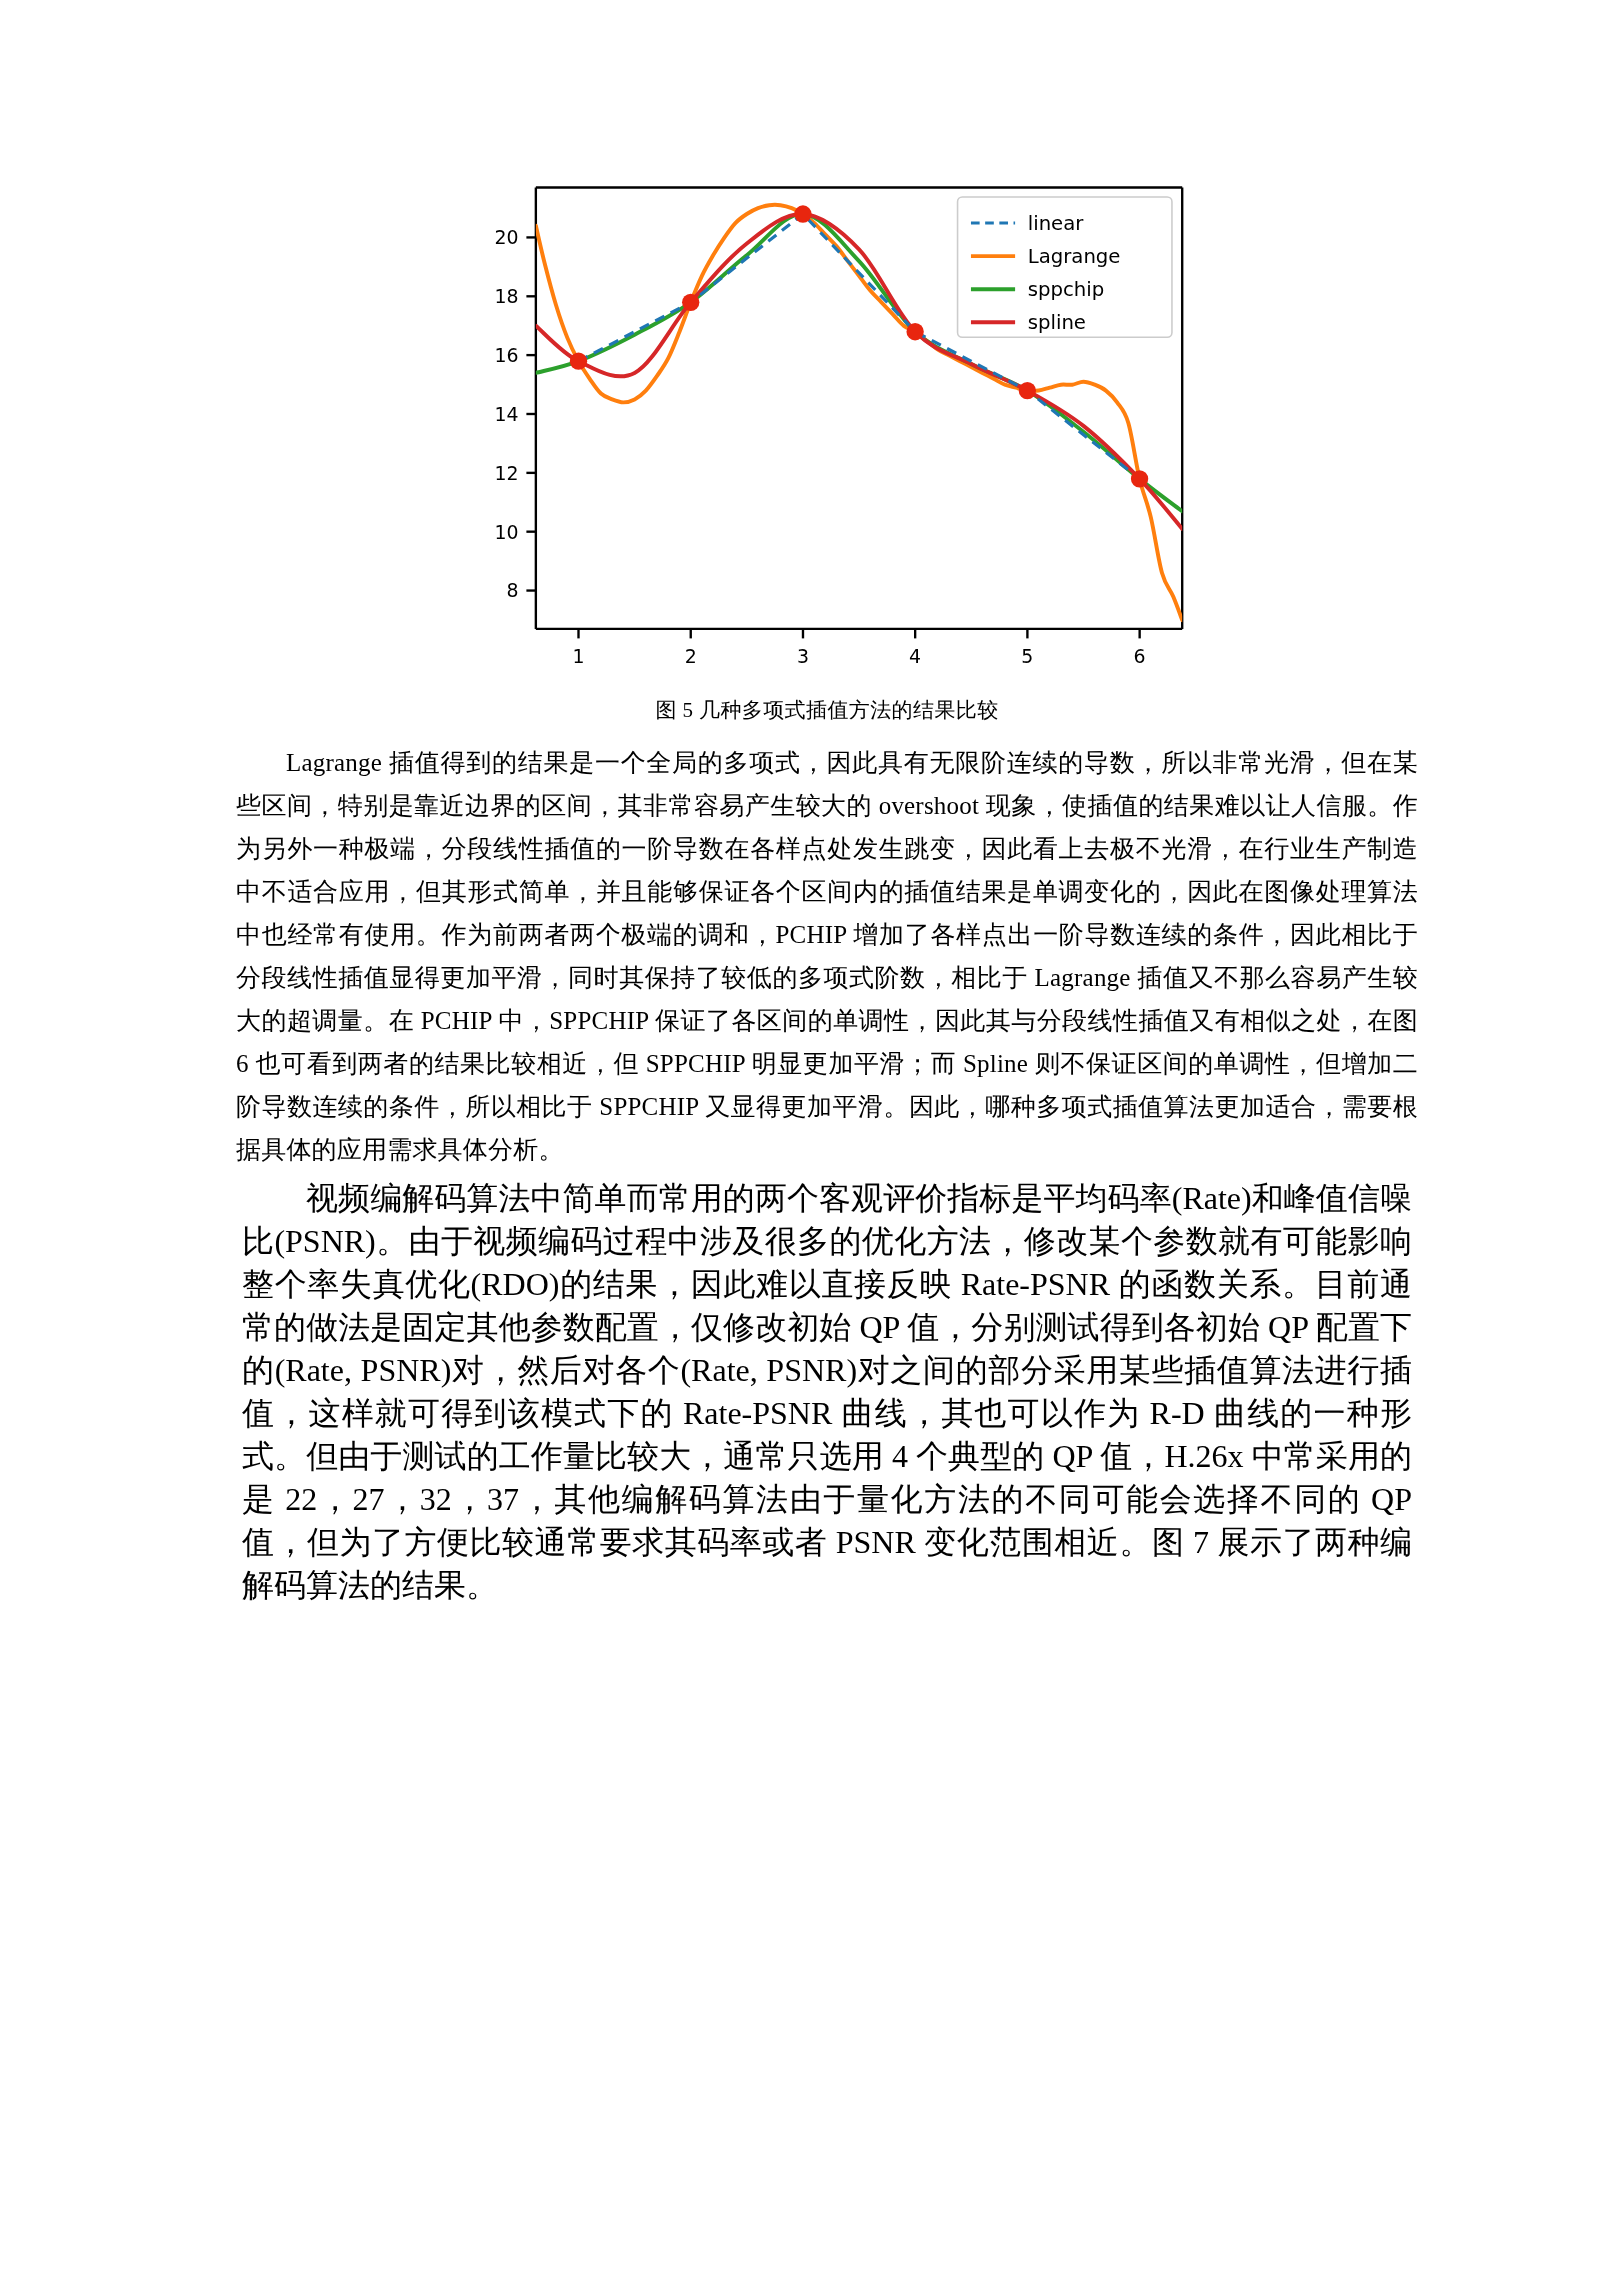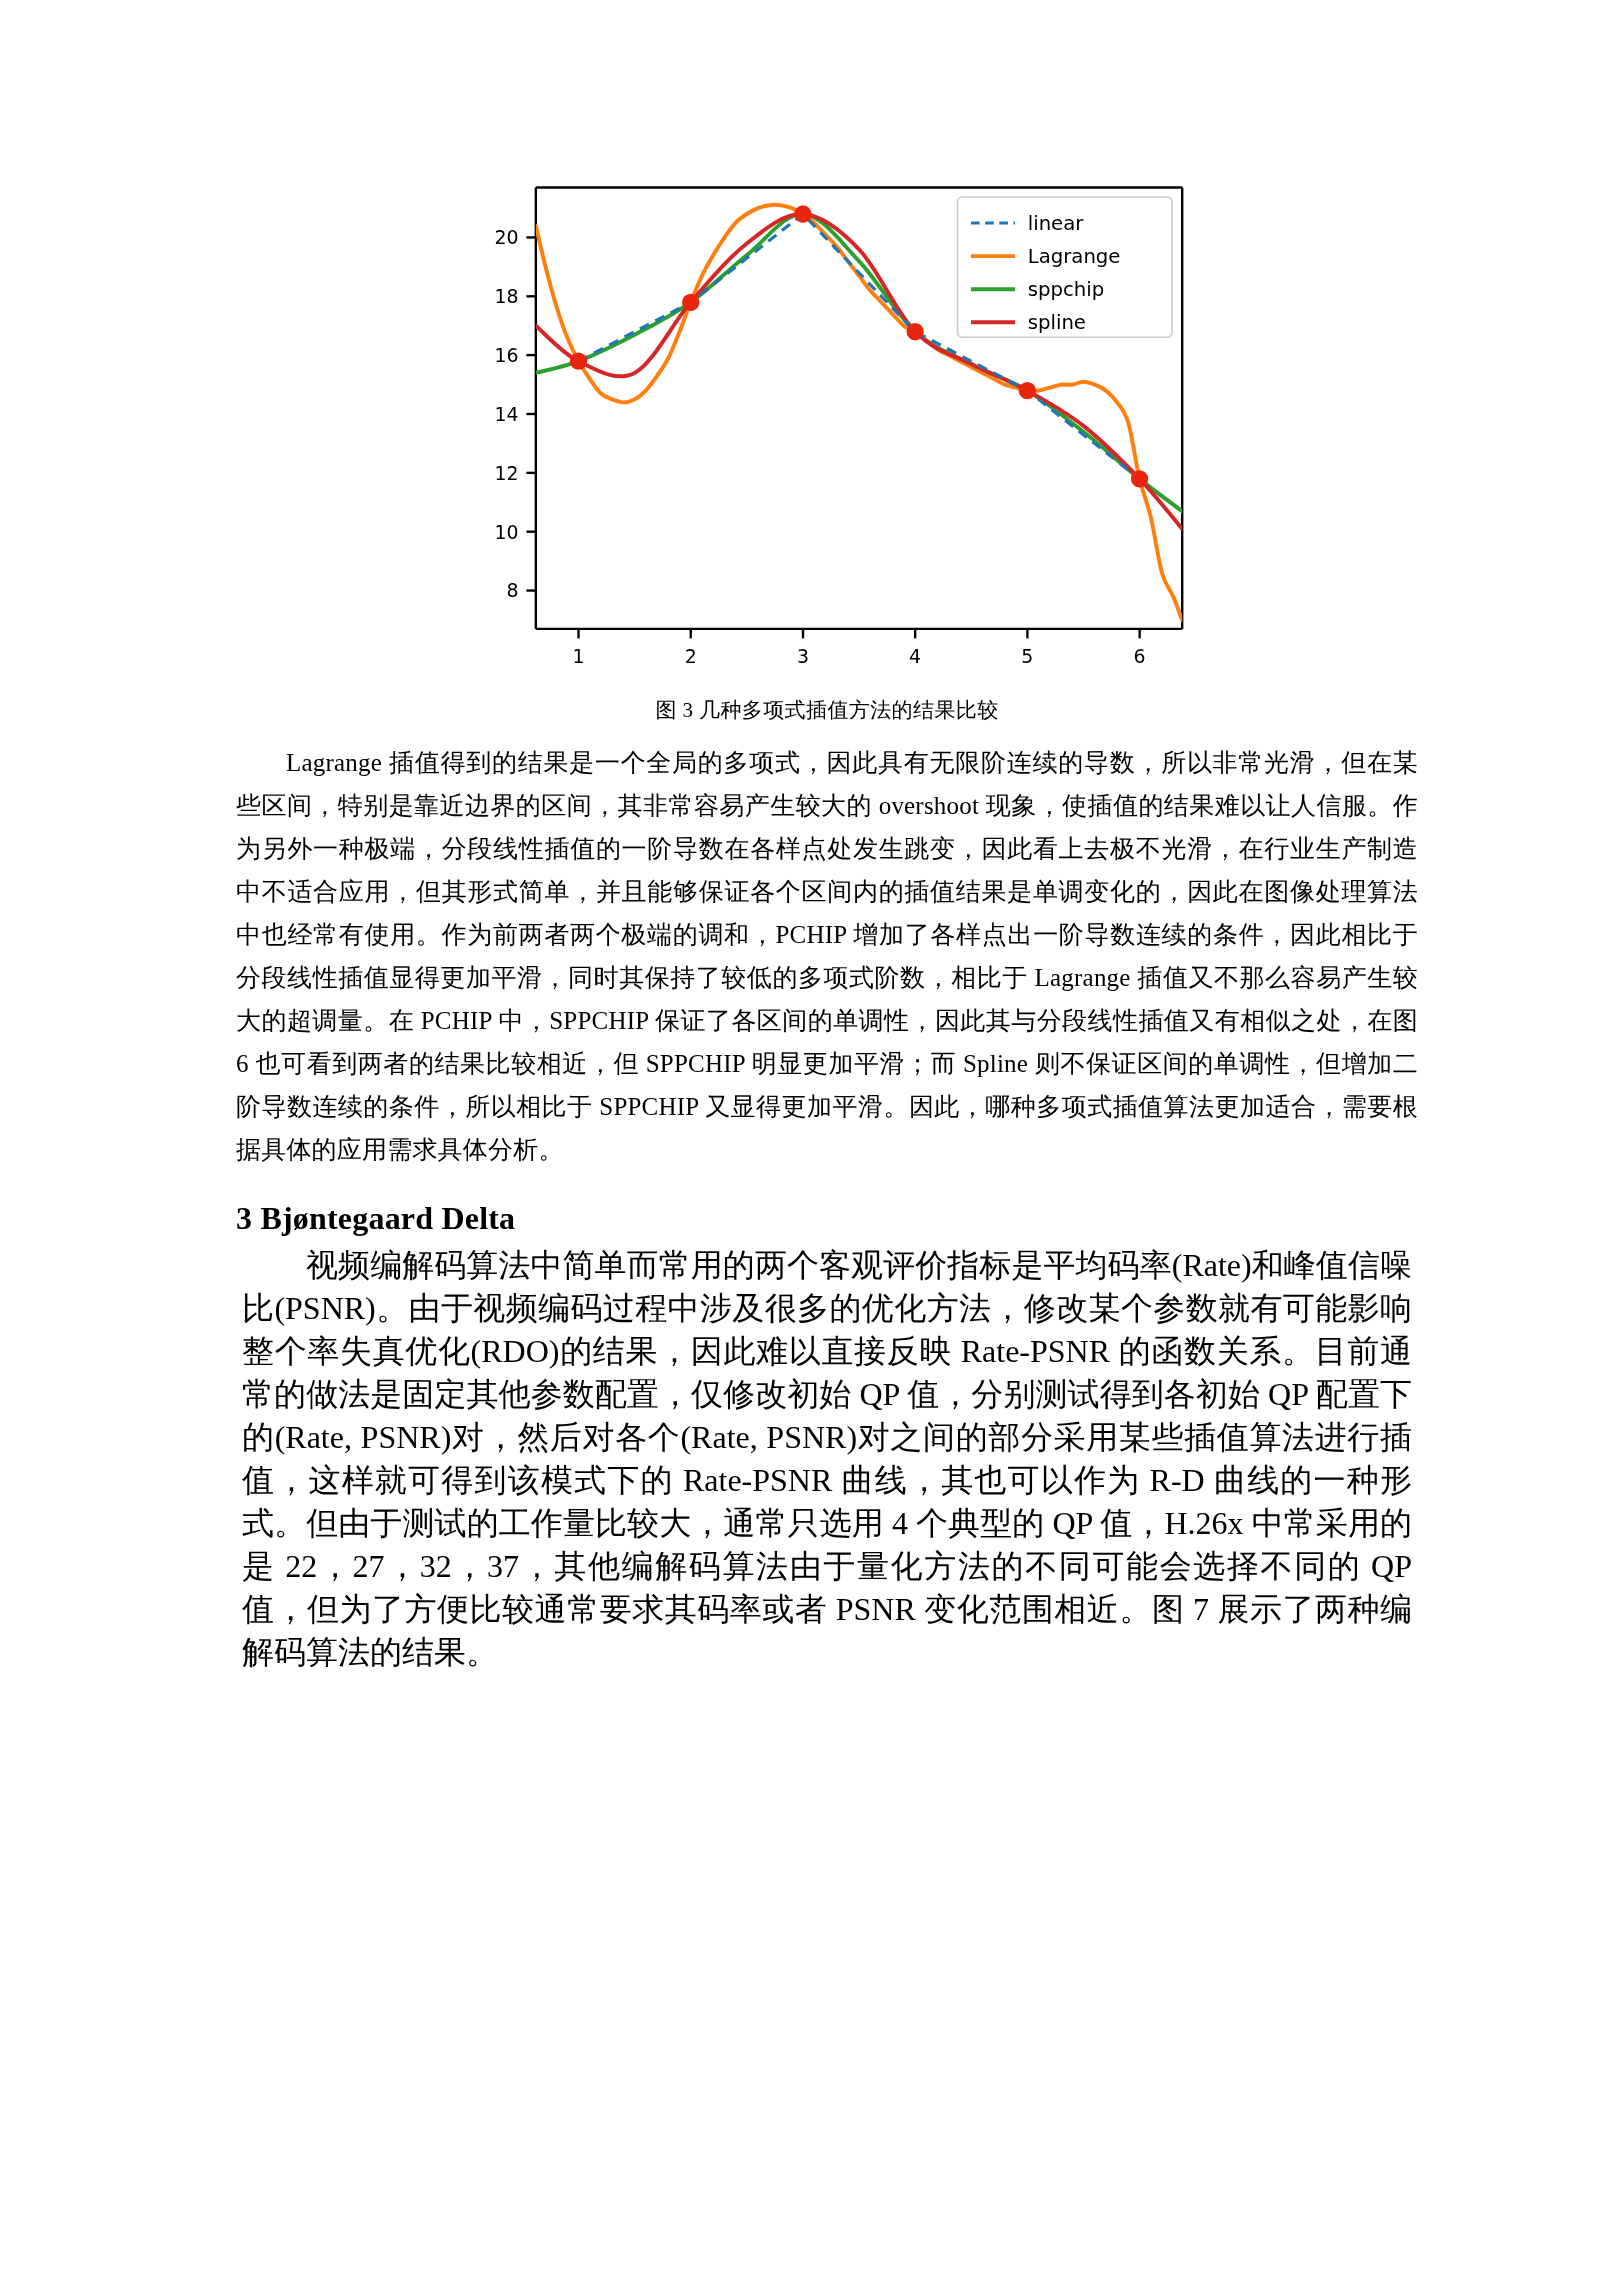--- a/index.html
+++ b/index.html
@@ -179,24 +179,23 @@
           <text class="legend-label" x="744" y="136">Lagrange</text>
 
           <line x1="672" y1="169" x2="728" y2="169" stroke="#2ca02c" stroke-width="5"></line>
           <text class="legend-label" x="744" y="178">sppchip</text>
 
           <line x1="672" y1="211" x2="728" y2="211" stroke="#d62728" stroke-width="5"></line>
           <text class="legend-label" x="744" y="220">spline</text>
         </g>
       </svg>
 
-      <div class="figure-caption">图 3  几种多项式插值方法的结果比较</div>
+      <div class="figure-caption">图 5  几种多项式插值方法的结果比较</div>
     </div>
 
     <p class="para first">Lagrange 插值得到的结果是一个全局的多项式，因此具有无限阶连续的导数，所以非常光滑，但在某些区间，特别是靠近边界的区间，其非常容易产生较大的 overshoot 现象，使插值的结果难以让人信服。作为另外一种极端，分段线性插值的一阶导数在各样点处发生跳变，因此看上去极不光滑，在行业生产制造中不适合应用，但其形式简单，并且能够保证各个区间内的插值结果是单调变化的，因此在图像处理算法中也经常有使用。作为前两者两个极端的调和，PCHIP 增加了各样点出一阶导数连续的条件，因此相比于分段线性插值显得更加平滑，同时其保持了较低的多项式阶数，相比于 Lagrange 插值又不那么容易产生较大的超调量。在 PCHIP 中，SPPCHIP 保证了各区间的单调性，因此其与分段线性插值又有相似之处，在图 6 也可看到两者的结果比较相近，但 SPPCHIP 明显更加平滑；而 Spline 则不保证区间的单调性，但增加二阶导数连续的条件，所以相比于 SPPCHIP 又显得更加平滑。因此，哪种多项式插值算法更加适合，需要根据具体的应用需求具体分析。</p>
 
-    <h2 class="section-heading">3 Bjøntegaard Delta</h2>
 
     <p class="para2">视频编解码算法中简单而常用的两个客观评价指标是平均码率(Rate)和峰值信噪比(PSNR)。由于视频编码过程中涉及很多的优化方法，修改某个参数就有可能影响整个率失真优化(RDO)的结果，因此难以直接反映 Rate-PSNR 的函数关系。目前通常的做法是固定其他参数配置，仅修改初始 QP 值，分别测试得到各初始 QP 配置下的(Rate, PSNR)对，然后对各个(Rate, PSNR)对之间的部分采用某些插值算法进行插值，这样就可得到该模式下的 Rate-PSNR 曲线，其也可以作为 R-D 曲线的一种形式。但由于测试的工作量比较大，通常只选用 4 个典型的 QP 值，H.26x 中常采用的是 22，27，32，37，其他编解码算法由于量化方法的不同可能会选择不同的 QP 值，但为了方便比较通常要求其码率或者 PSNR 变化范围相近。图 7 展示了两种编解码算法的结果。</p>
 
   </div>
 </div>
 
 
 </body></html>

